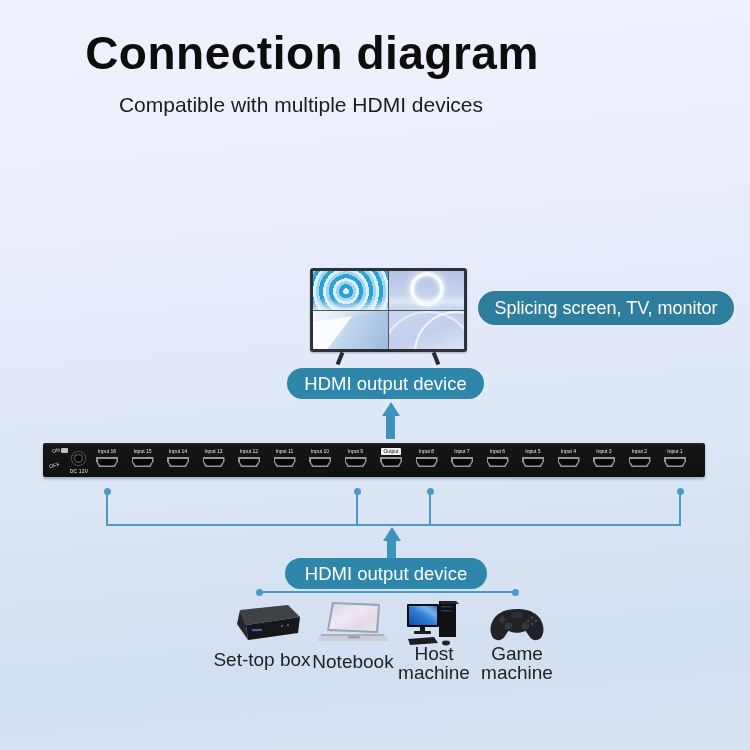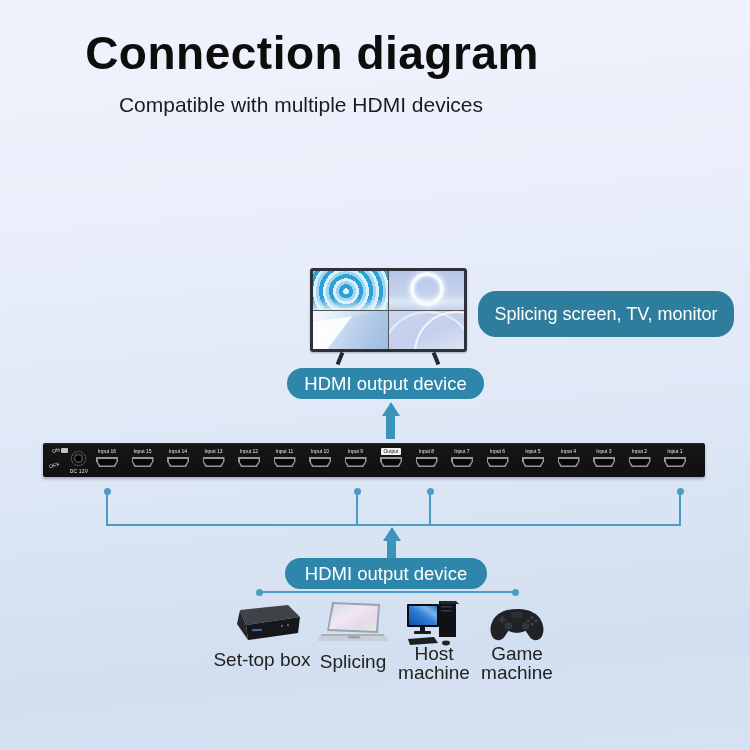--- a/index.html
+++ b/index.html
@@ -35,21 +35,21 @@
   .q4::before{content:""; position:absolute; right:-34px; bottom:-46px; width:80px; height:80px;
        border-radius:50%; border:2px solid rgba(250,252,255,.85);}
   .q4::after{content:""; position:absolute; right:-12px; bottom:-58px; width:92px; height:92px;
        border-radius:50%; border:2px solid rgba(244,248,255,.7);}
   .tv-leg{position:absolute; width:4px; height:13px; background:#26292e; top:352px;}
   .tv-leg.left{left:338px; transform:rotate(22deg);}
   .tv-leg.right{left:434px; transform:rotate(-22deg);}
   
   .pill{position:absolute; display:flex; align-items:center; justify-content:center;
     color:#fff; border-radius:18px; white-space:nowrap;}
-  .pill-caption{left:478px; top:291px; width:256px; height:46px; font-size:18px;
+  .pill-caption{left:478px; top:291px; width:256px; height:34px; font-size:18px;
     background:var(--c-caption_pill,#2e7d9c);}
   .pill-out-top{left:287px; top:368px; width:197px; height:31px; font-size:18.5px;
     background:var(--c-device_pill,#2e86aa);}
   .pill-out-bottom{left:285px; top:558px; width:202px; height:31px; font-size:18.5px;
     background:var(--c-device_pill,#2e86aa);}
   
   .arrow-up{position:absolute; width:19px; display:flex; flex-direction:column; align-items:center;}
   .arrow-up .head{width:0; height:0; border-left:9.5px solid transparent; border-right:9.5px solid transparent;
     border-bottom:14px solid var(--c-arrow,#3c93bb);}
   .arrow-up .shaft{width:9px; background:var(--c-arrow,#3c93bb);}
@@ -318,17 +318,17 @@
       <circle cx="39" cy="21" r="4" fill="#35373e"></circle>
     <rect x="11" y="13" width="7" height="2.4" fill="#3a3c43"></rect>
       <rect x="13.3" y="10.7" width="2.4" height="7" fill="#3a3c43"></rect>
     <circle cx="46" cy="12" r="1.6" fill="#3f424a"></circle>
       <circle cx="50" cy="15.5" r="1.6" fill="#3f424a"></circle>
     <circle cx="42" cy="15.5" r="1.6" fill="#3f424a"></circle>
       <circle cx="46" cy="19" r="1.6" fill="#3f424a"></circle>
   </svg>
 
   <div class="source-label" style="left:212px; top:650px; width:100px;">Set-top box</div>
-  <div class="source-label" style="left:310px; top:652px; width:86px;">Splicing</div>
+  <div class="source-label" style="left:310px; top:652px; width:86px;">Notebook</div>
   <div class="source-label" style="left:398px; top:644px; width:72px;">Host machine</div>
   <div class="source-label" style="left:478px; top:644px; width:78px;">Game machine</div>
 
 </div>
 
 </body></html>

